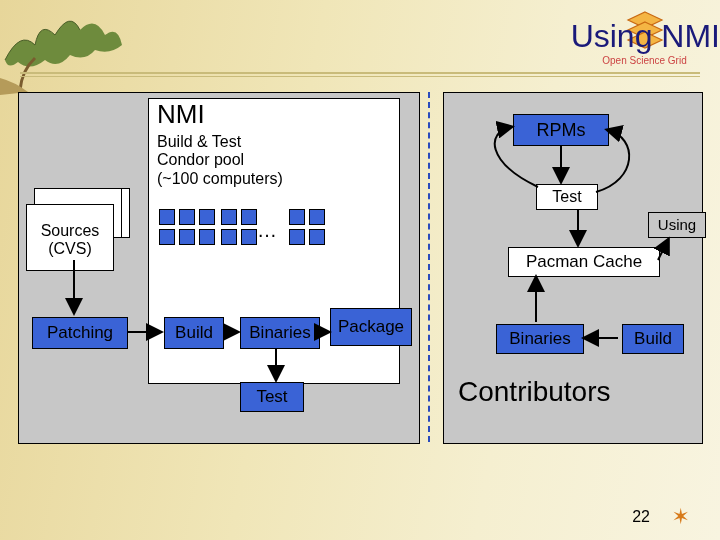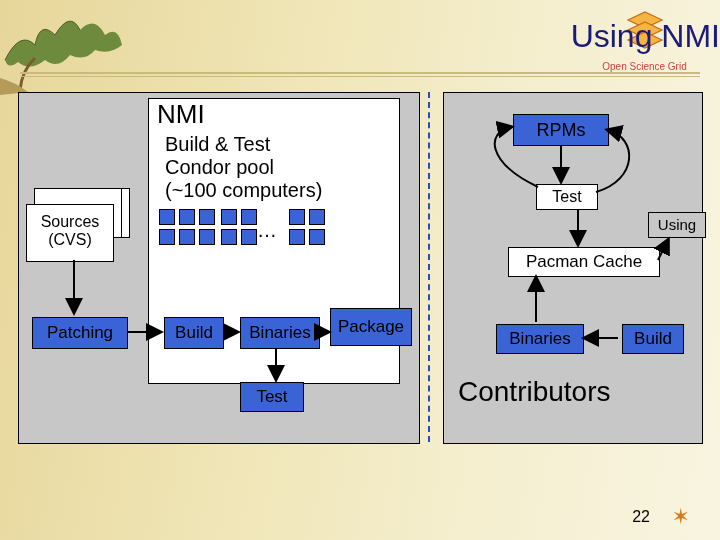--- a/index.html
+++ b/index.html
@@ -2,51 +2,51 @@
 <html><head>
 <meta charset="utf-8">
 <style>
   html,body{margin:0;padding:0}
   body{width:720px;height:540px;font-family:Arial,Helvetica,sans-serif;position:relative;overflow:hidden}
   .slide{position:absolute;inset:0;background:linear-gradient(100deg,#e7d69a 0%,#f0e6b8 40%,#f5efd0 70%,#f8f4e0 100%)}
 
   
   .tree{position:absolute;left:0;top:0;width:130px;height:95px}
   .logo{position:absolute;right:18px;top:10px;width:115px;height:70px;text-align:center}
-  .logo-txt{font-size:10px;color:#c44;line-height:1.05;display:block;margin-top:8px}
+  .logo-txt{font-size:10px;color:#c44;line-height:1.05;display:block;margin-top:2px}
 
   .title{position:absolute;left:0;right:0;top:18px;text-align:right;font-size:32px;color:#1a1a7a}
   .hr1{position:absolute;left:20px;right:20px;top:72px;height:2px;background:#c9bb7a}
   .hr2{position:absolute;left:20px;right:20px;top:76px;height:1px;background:#c9bb7a}
 
   
   .stage{position:absolute;left:18px;top:92px;width:684px;height:390px}
 
   
   .panel{position:absolute;background:#c7c7c7;border:1px solid #000}
   .panel-left{left:0;top:0;width:400px;height:350px}
   .panel-right{left:425px;top:0;width:258px;height:350px}
 
   
   .nmi{position:absolute;left:130px;top:6px;width:250px;height:284px;background:#fff;border:1px solid #000}
   .nmi-title{position:absolute;left:8px;top:0;font-size:26px}
-  .condor{position:absolute;left:16px;top:34px;font-size:20px;line-height:1.15}
+  .condor{position:absolute;left:8px;top:34px;font-size:16px;line-height:1.15}
 
   
   .sqgrp{position:absolute;top:108px}
   .sq{width:14px;height:14px;background:#3a63d6;border:1px solid #000;display:inline-block;margin:2px}
   .row{line-height:0}
   .dots{position:absolute;left:108px;top:120px;font-size:20px}
 
   
   .stack{position:absolute;left:8px;top:96px;width:104px;height:70px}
   .card{position:absolute;width:86px;height:48px;background:#fff;border:1px solid #000}
   .card.c1{left:16px;top:0}
   .card.c2{left:8px;top:8}
-  .card.c3{left:0;top:16px;font-size:16px;text-align:center;padding-top:8px;line-height:1.1}
+  .card.c3{left:0;top:16px;font-size:16px;text-align:center;padding-top:17px;line-height:1.1}
 
   .box{position:absolute;background:#3a63d6;border:1px solid #000;color:#000;text-align:center}
   .wbox{position:absolute;background:#fff;border:1px solid #000;text-align:center}
 
   
   .patching{left:14px;top:225px;width:94px;height:30px;font-size:17px;line-height:30px}
   .build1{left:146px;top:225px;width:58px;height:30px;font-size:17px;line-height:30px}
   .binaries1{left:222px;top:225px;width:78px;height:30px;font-size:17px;line-height:30px}
   .package{left:312px;top:216px;width:80px;height:36px;font-size:17px;line-height:36px}
   .test1{left:222px;top:290px;width:62px;height:28px;font-size:17px;line-height:28px}

